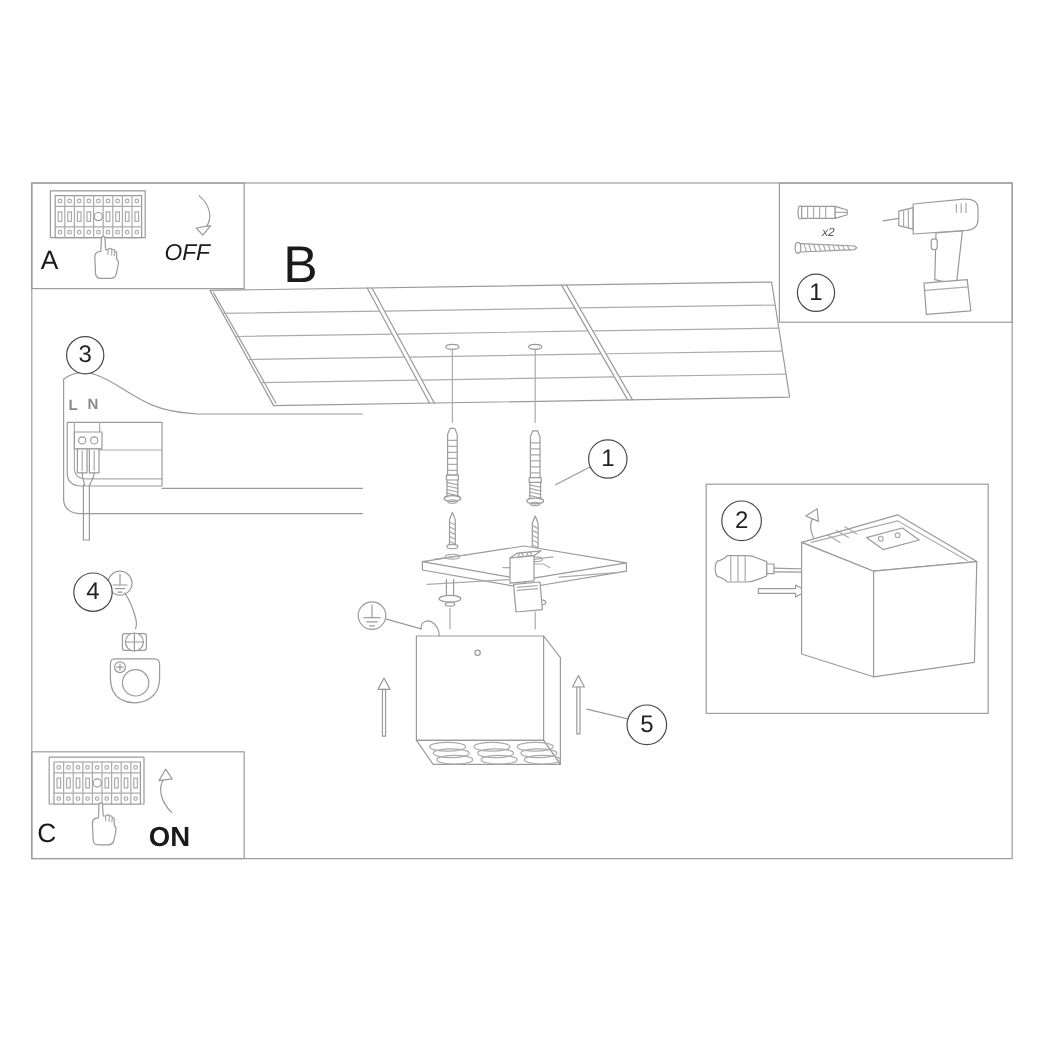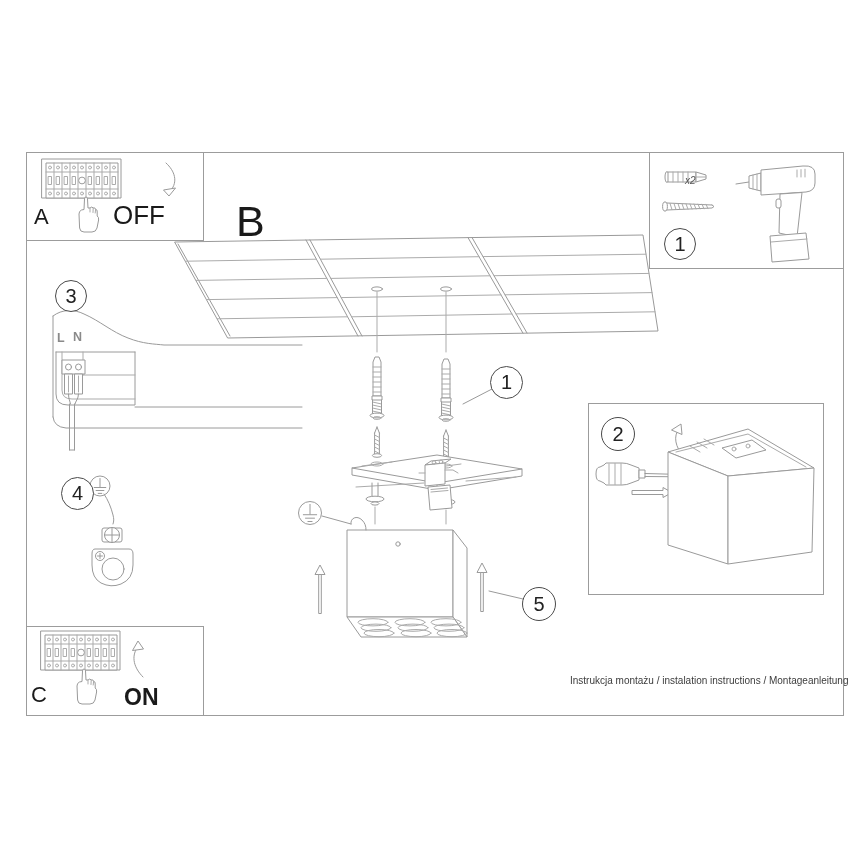--- a/index.html
+++ b/index.html
@@ -336,26 +336,25 @@
   </svg>
 
   <div class="badge" style="left:664px;top:228px;width:30px;height:30px;">1</div>
   <div class="badge" style="left:55px;top:280px;width:30px;height:30px;">3</div>
   <div class="badge" style="left:61px;top:477px;width:31px;height:31px;">4</div>
   <div class="badge" style="left:490px;top:366px;width:31px;height:31px;">1</div>
   <div class="badge" style="left:601px;top:417px;width:32px;height:32px;">2</div>
   <div class="badge" style="left:522px;top:587px;width:32px;height:32px;">5</div>
 
   <div class="lbl" style="left:34px;top:206px;font-size:22px;">A</div>
-  <div class="lbl" style="left:113px;top:202px;font-size:26px;">OFF</div>
+  <div class="lbl" style="left:137px;top:202px;font-size:19px;font-style:italic;">OFF</div>
   <div class="lbl" style="left:236px;top:200px;font-size:43px;">B</div>
   <div class="lbl" style="left:31px;top:684px;font-size:22px;">C</div>
   <div class="lbl" style="left:124px;top:686px;font-size:23px;font-weight:bold;">ON</div>
 
   <div class="lbl wirelbl" style="left:57px;top:332px;">L</div>
   <div class="lbl wirelbl" style="left:73px;top:331px;">N</div>
-  <div class="lbl" style="left:685px;top:176px;font-size:10px;font-style:italic;color:#555;">x2</div>
+  <div class="lbl" style="left:685px;top:190px;font-size:10px;font-style:italic;color:#555;">x2</div>
 
   <div class="footer" style="left:570px;top:674px;">
-    <div>Instrukcja montażu / instalation instructions / Montageanleitung</div>
   </div>
 
 </div>
 
 </body></html>

